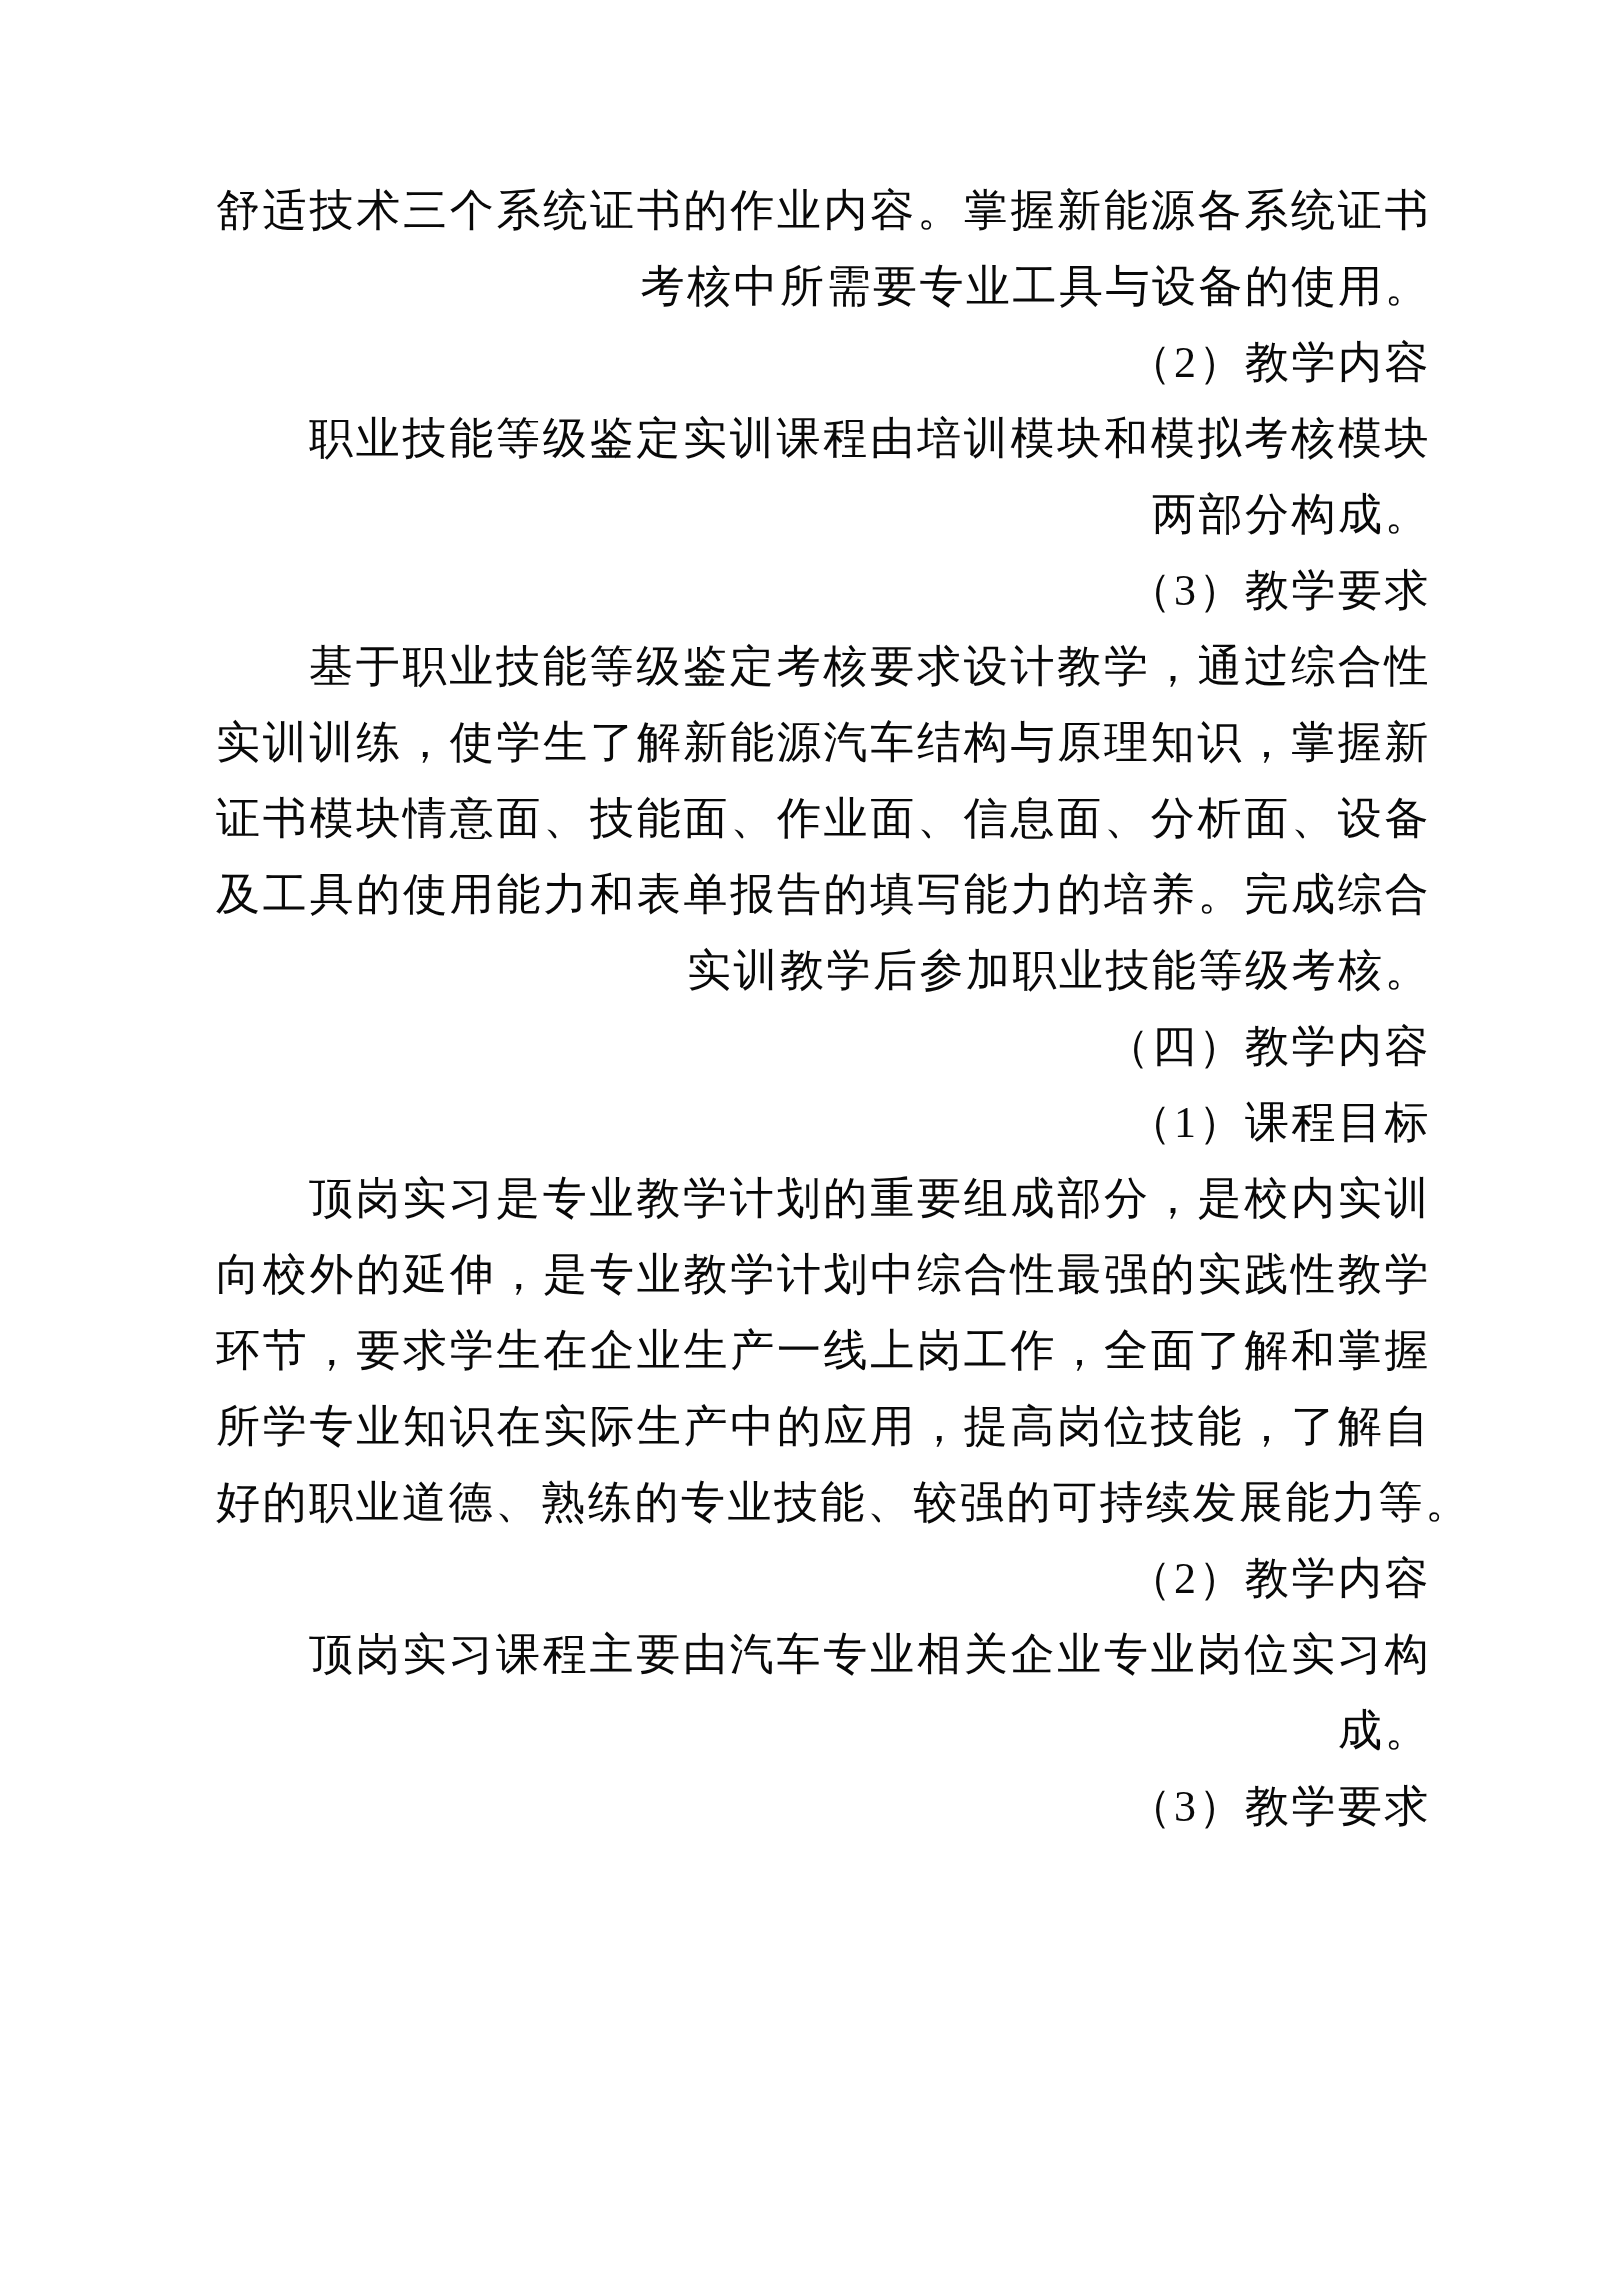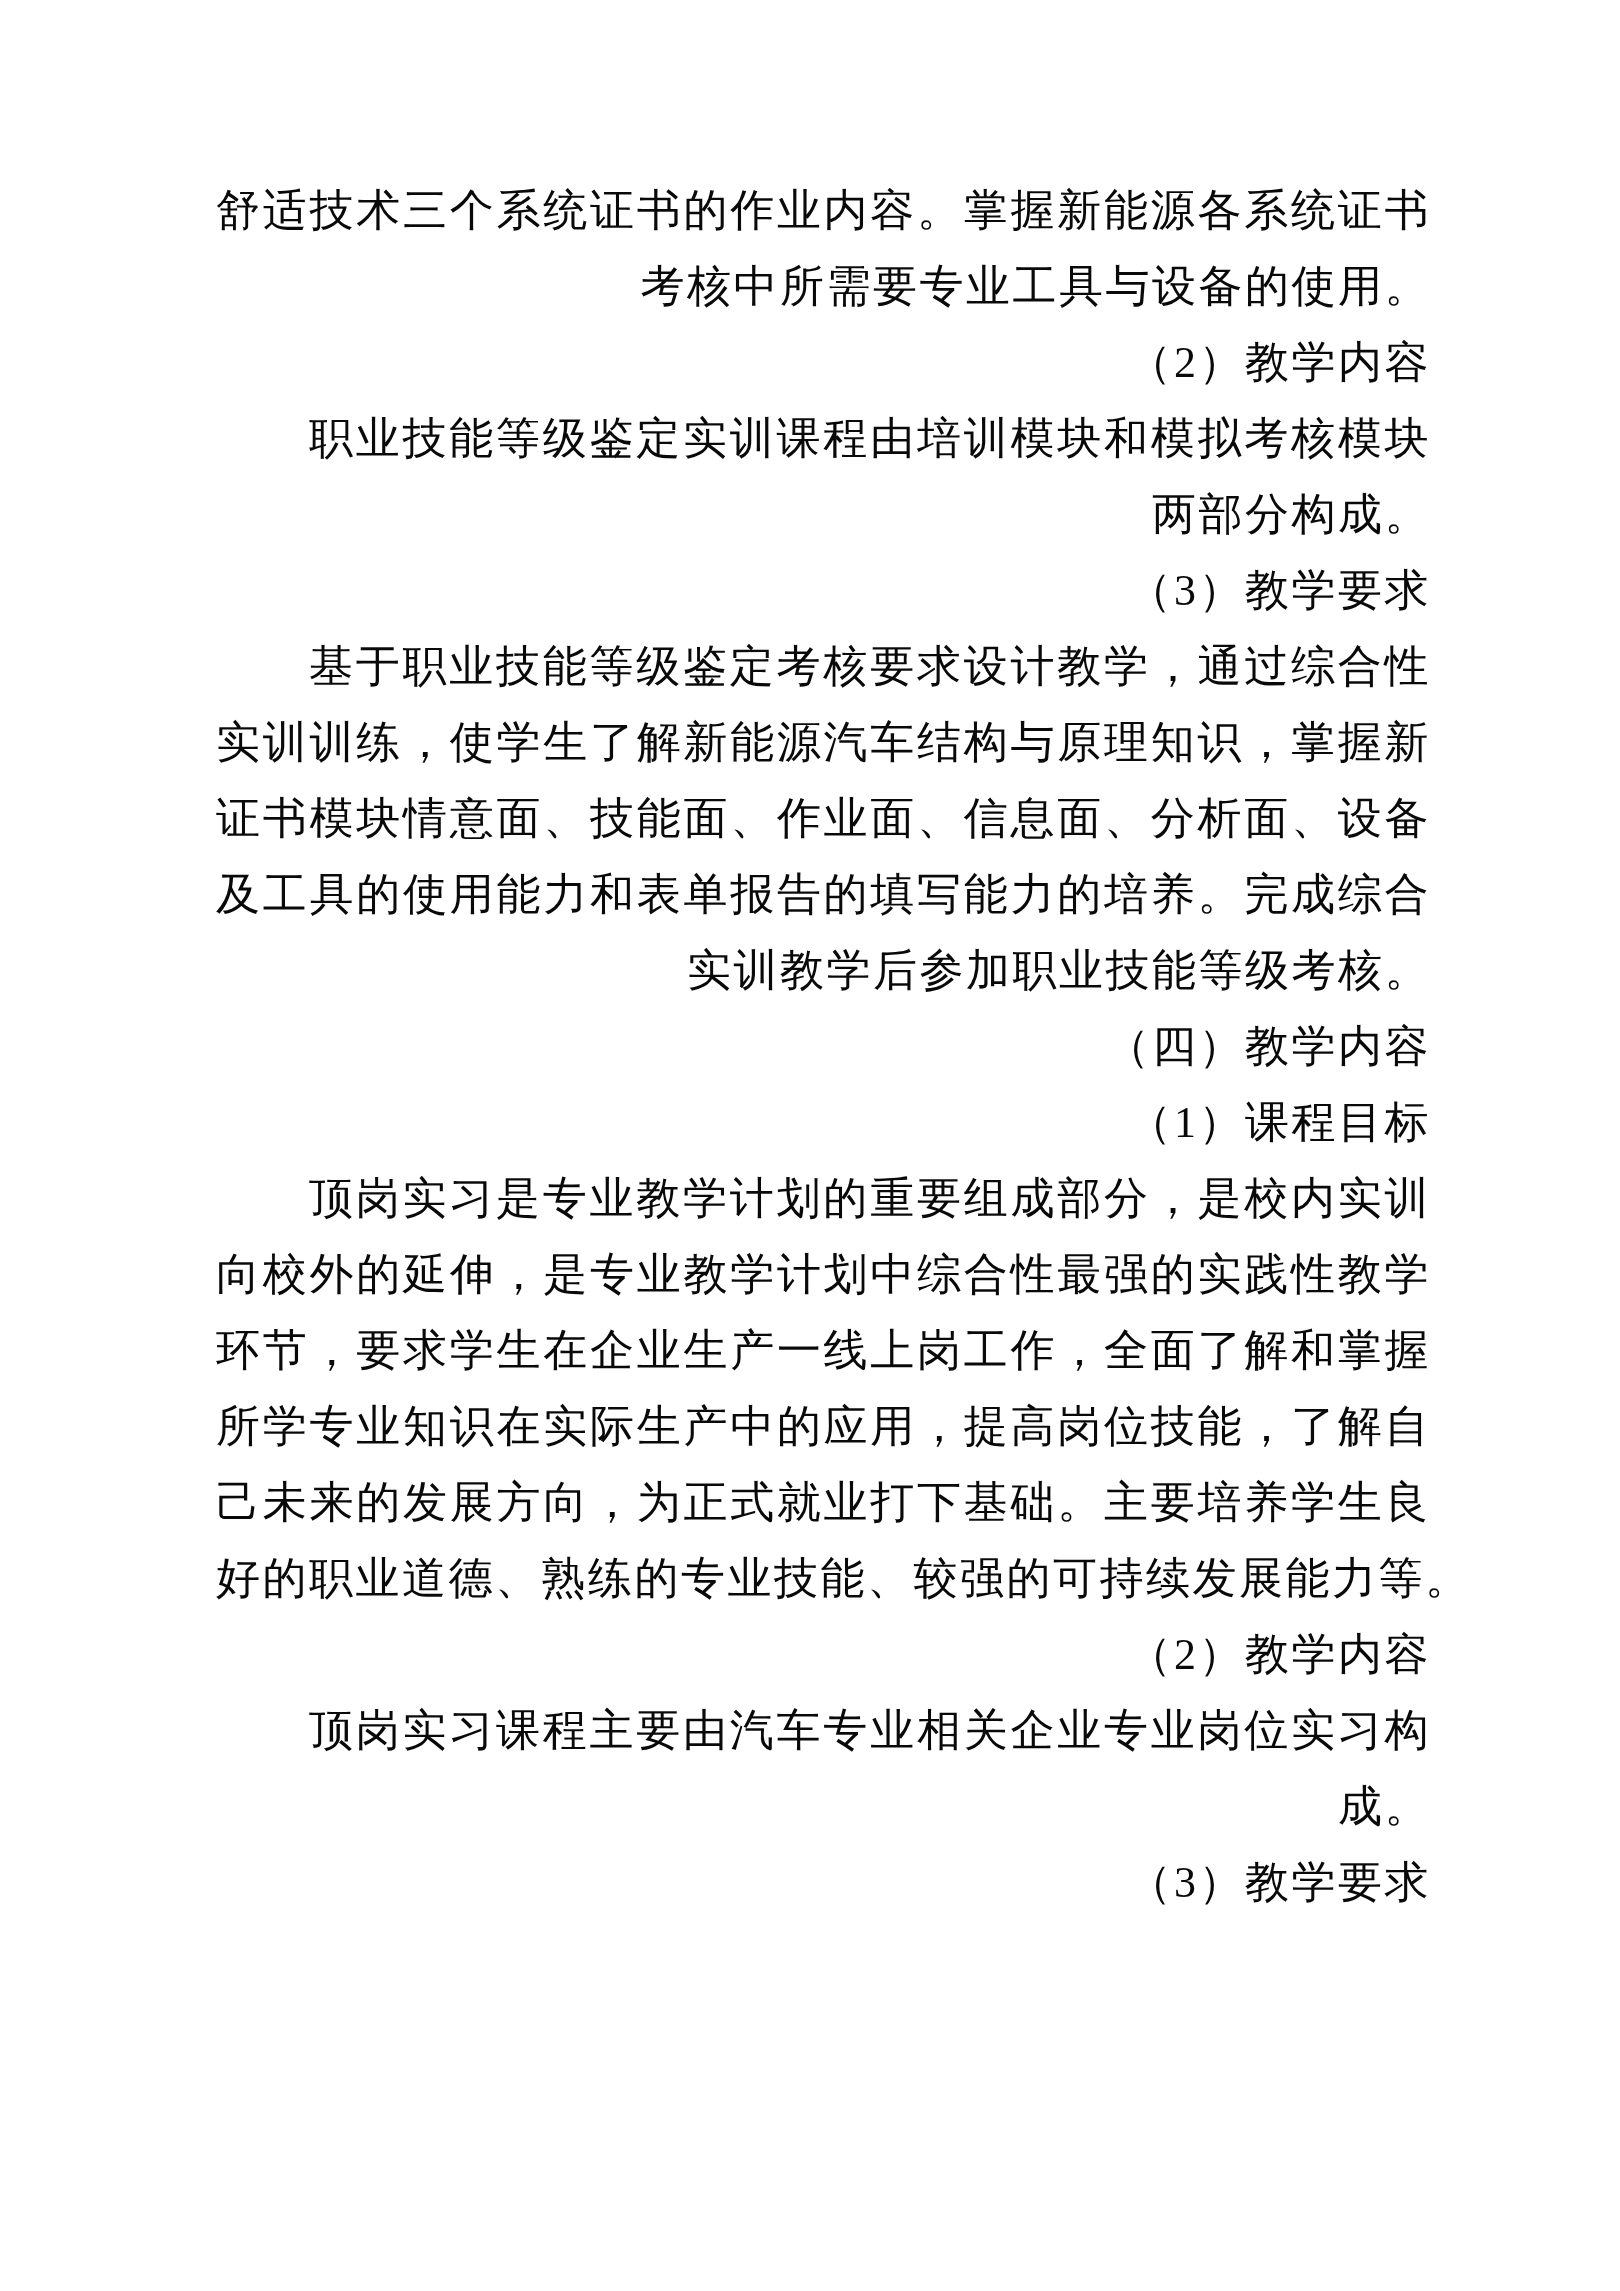--- a/index.html
+++ b/index.html
@@ -72,21 +72,20 @@
       <div class="line justify">实训训练，使学生了解新能源汽车结构与原理知识，掌握新</div>
       <div class="line justify">证书模块情意面、技能面、作业面、信息面、分析面、设备</div>
       <div class="line justify">及工具的使用能力和表单报告的填写能力的培养。完成综合</div>
       <div class="line plain">实训教学后参加职业技能等级考核。</div>
       <div class="line heading">（四）教学内容</div>
       <div class="line heading">（1）课程目标</div>
       <div class="line justify-indent">顶岗实习是专业教学计划的重要组成部分，是校内实训</div>
       <div class="line justify">向校外的延伸，是专业教学计划中综合性最强的实践性教学</div>
       <div class="line justify">环节，要求学生在企业生产一线上岗工作，全面了解和掌握</div>
       <div class="line justify">所学专业知识在实际生产中的应用，提高岗位技能，了解自</div>
-      <div class="line justify">己未来的发展方向，为正式就业打下基础。主要培养学生良</div>
       <div class="line plain">好的职业道德、熟练的专业技能、较强的可持续发展能力等。</div>
       <div class="line heading">（2）教学内容</div>
       <div class="line justify-indent">顶岗实习课程主要由汽车专业相关企业专业岗位实习构</div>
       <div class="line plain">成。</div>
       <div class="line heading">（3）教学要求</div>
     </div>
   <div class="page-number">19</div>
 </div>
 
 

